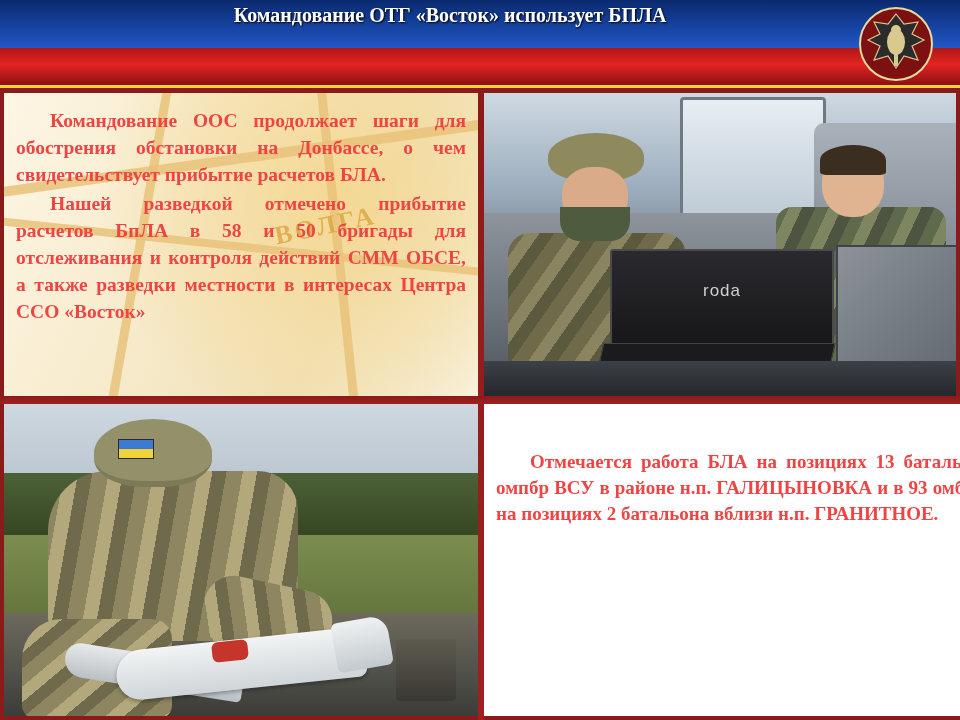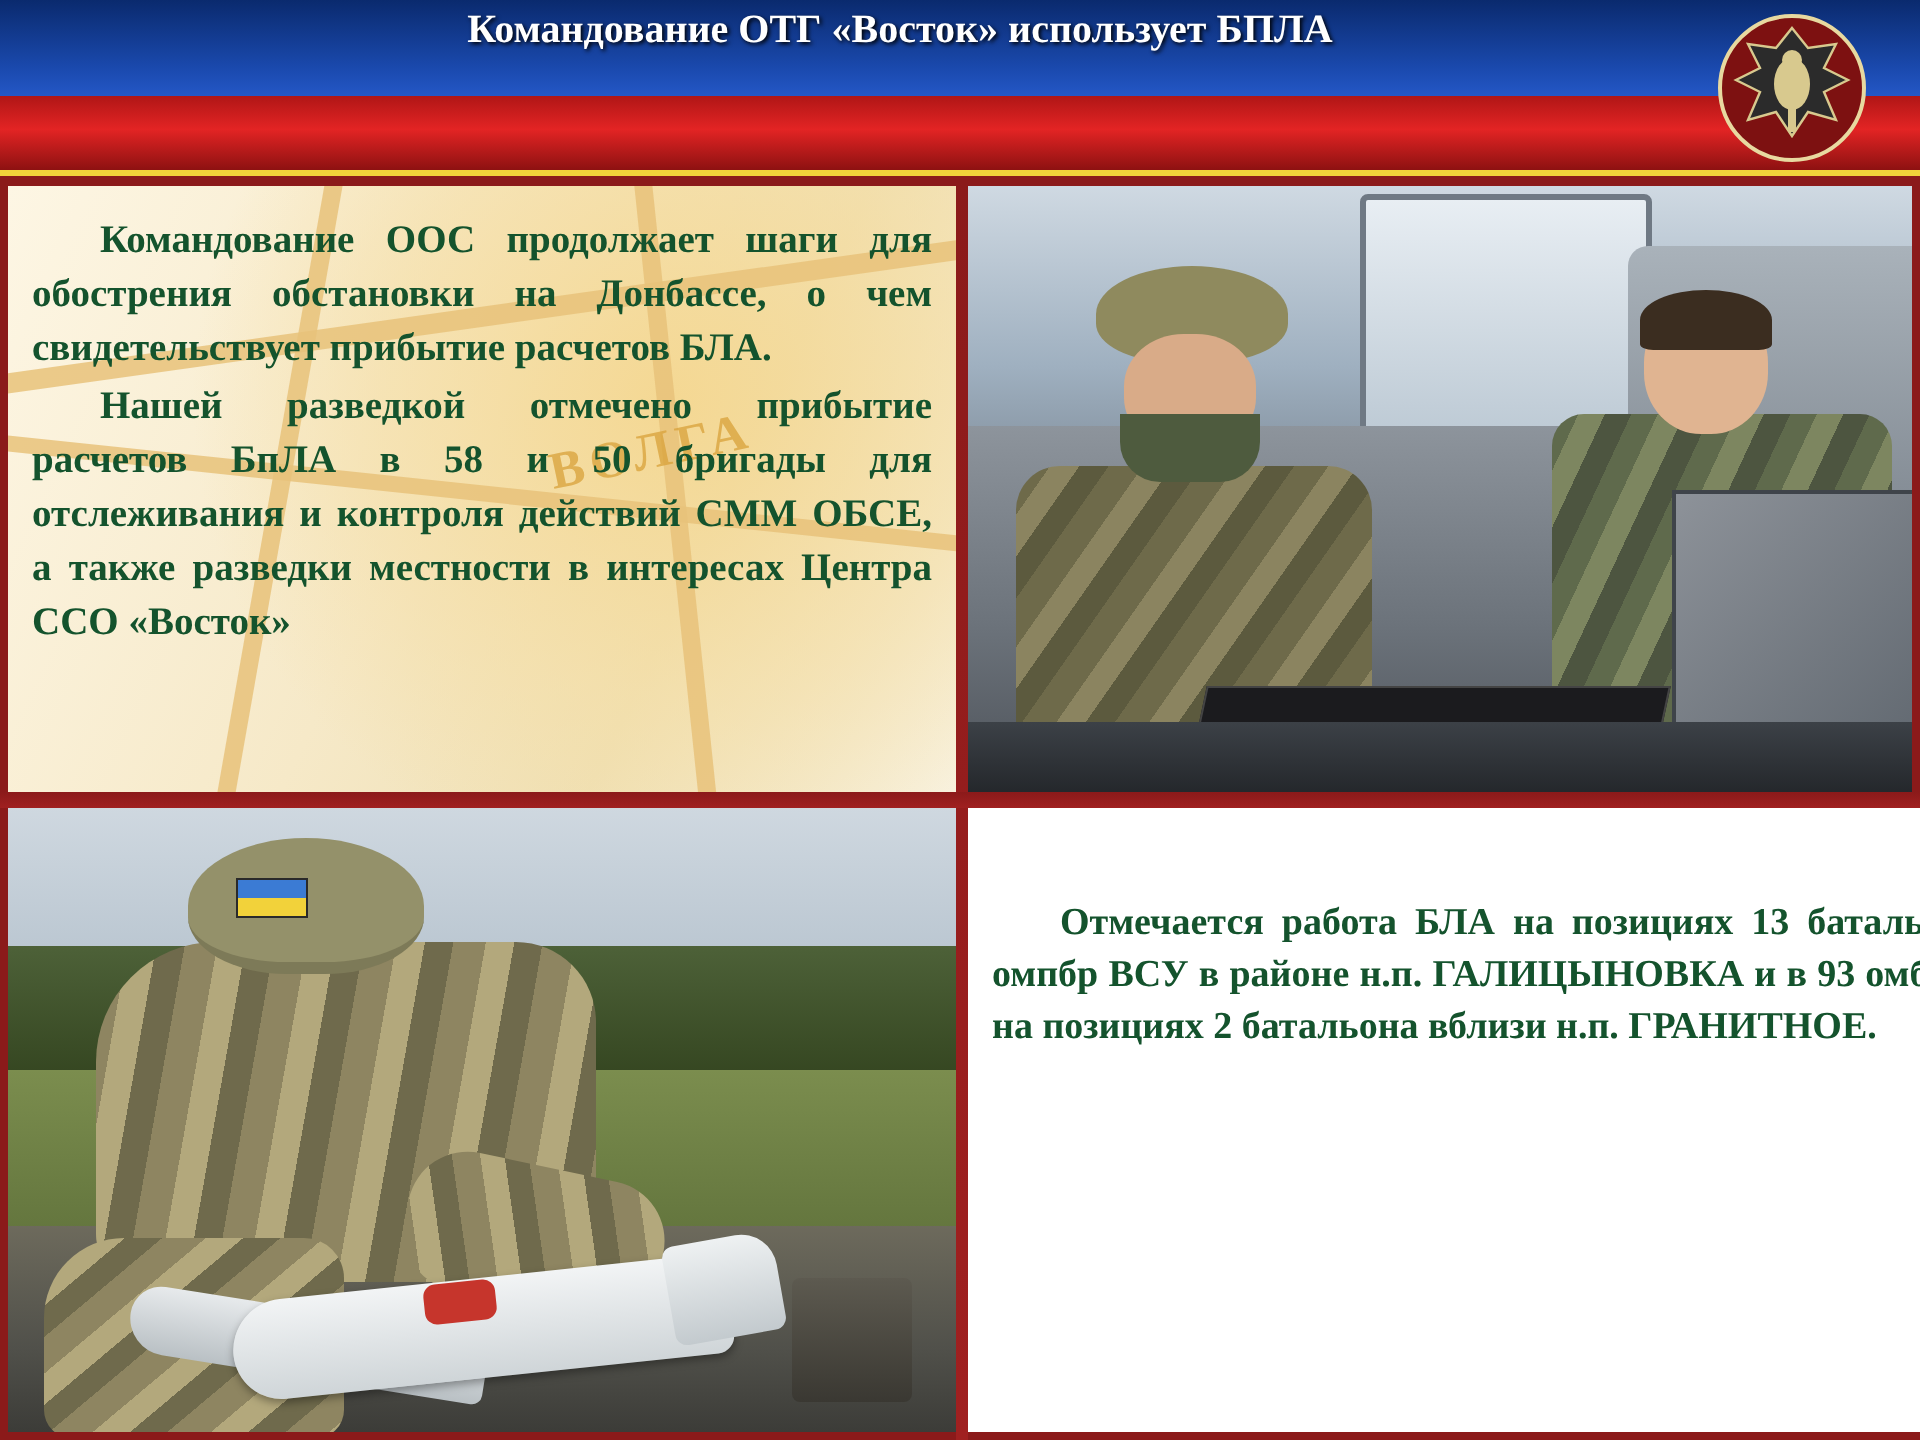--- a/index.html
+++ b/index.html
@@ -99,21 +99,21 @@
     font-weight: bold;
     font-size: 26px;
     letter-spacing: 3px;
     opacity: .75;
     transform: rotate(-12deg);
     font-family: "Liberation Serif", serif;
   }
   .body-text {
     position: relative;
     z-index: 2;
-    color: #14532d;
+    color: #ef4444;
     font-family: "Liberation Serif", serif;
     font-weight: bold;
     font-size: 19.5px;
     line-height: 27px;
     text-align: justify;
   }
   .body-text p {
     margin: 0 0 2px 0;
     text-indent: 34px;
   }
@@ -367,20 +367,23 @@
       <div class="mask"></div>
     </div>
 
     <div class="tr-soldier-b">
       <div class="torso"></div>
       <div class="face"></div>
       <div class="hair"></div>
     </div>
 
     <div class="tr-case"></div>
+    <div class="tr-laptop-lid">
+      <div class="tr-laptop-brand">roda</div>
+    </div>
     <div class="tr-laptop-base"></div>
     <div class="tr-dash"></div>
   </div>
 
   <div class="panel panel-photo-bl">
     <div class="bl-sky"></div>
     <div class="bl-trees"></div>
     <div class="bl-field"></div>
     <div class="bl-ground"></div>
 

